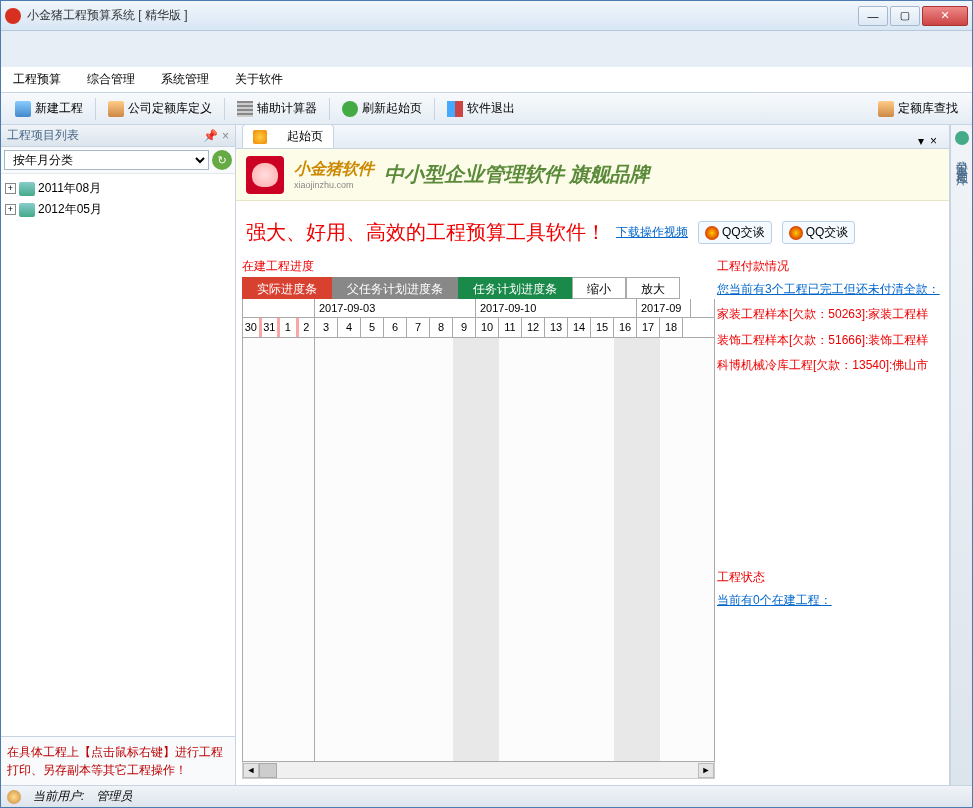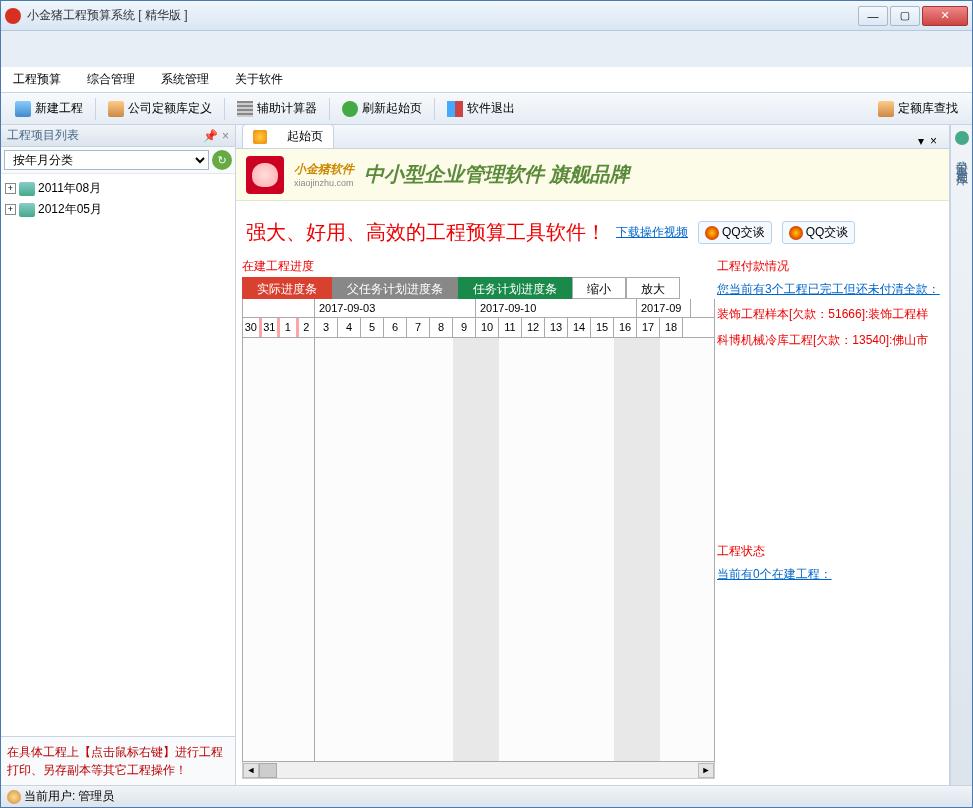--- a/index.html
+++ b/index.html
@@ -34,21 +34,21 @@
 .center-panel { flex: 1; display: flex; flex-direction: column; border-right: 1px solid #c8d4e4; }
 .tab-strip { height: 24px; background: linear-gradient(#f4f8fc,#e4ecf4); border-bottom: 1px solid #c8d4e4; display: flex; align-items: flex-end; padding: 0 6px; }
 .tab { background: #fff; border: 1px solid #c8d4e4; border-bottom: none; padding: 3px 10px; border-radius: 4px 4px 0 0; display: flex; align-items: center; gap: 20px; cursor: pointer; }
 .tab-home-icon { width: 14px; height: 14px; background: radial-gradient(#fc4,#e80); border-radius: 2px; }
 .tab-close { margin-left: auto; margin-right: 6px; cursor: pointer; }
 .content { flex: 1; overflow: hidden; display: flex; flex-direction: column; }
 .banner { height: 52px; background: #fcfce8; border-bottom: 1px solid #e8e4c8; display: flex; align-items: center; padding: 0 10px; gap: 10px; }
 .banner-logo { width: 38px; height: 38px; background: #c02; border-radius: 4px; display: flex; align-items: center; justify-content: center; }
 .banner-pig { width: 26px; height: 24px; background: radial-gradient(#fdd,#faa); border-radius: 12px 12px 10px 10px; }
 .banner-brand { display: flex; flex-direction: column; }
-.banner-brand-1 { color: #c80; font-weight: bold; font-size: 12px; font-style: italic; }
+.banner-brand-1 { color: #c80; font-weight: bold; font-size: 16px; font-style: italic; }
 .banner-brand-2 { color: #888; font-size: 9px; }
 .banner-slogan { font-size: 20px; font-weight: bold; color: #5a8a3a; font-style: italic; }
 .headline-row { display: flex; align-items: center; padding: 18px 10px 10px; gap: 10px; }
 .headline { color: #e00; font-size: 20px; }
 .video-link { color: #06c; text-decoration: underline; cursor: pointer; }
 .qq-btn { display: flex; align-items: center; gap: 3px; border: 1px solid #b8d0e8; padding: 2px 6px; border-radius: 3px; background: #f4faff; cursor: pointer; }
 .qq-icon { width: 14px; height: 14px; background: radial-gradient(#fc0,#c00); border-radius: 7px; }
 .content-cols { flex: 1; display: flex; overflow: hidden; padding: 0 6px 6px; gap: 2px; }
 .gantt-col { flex: 1; display: flex; flex-direction: column; overflow: hidden; }
 .section-title { color: #e00; padding: 2px 0; }
@@ -76,21 +76,21 @@
 .gantt-hscroll { height: 17px; background: #f0f0f0; border: 1px solid #ccc; border-top: none; display: flex; align-items: center; }
 .scroll-arrow { width: 16px; height: 15px; background: #e4e4e4; border: 1px solid #bbb; display: flex; align-items: center; justify-content: center; cursor: pointer; font-size: 9px; }
 .scroll-track { flex: 1; height: 15px; position: relative; }
 .scroll-thumb { position: absolute; left: 0; width: 18px; height: 15px; background: #cdcdcd; border: 1px solid #aaa; cursor: pointer; }
 .right-col { width: 226px; display: flex; flex-direction: column; gap: 8px; }
 .pay-link { color: #06c; text-decoration: underline; cursor: pointer; padding: 4px 0; display: block; }
 .pay-line { color: #e00; padding: 2px 0; line-height: 1.8; }
 .right-sidebar { width: 22px; background: linear-gradient(#f0f4f8,#dce4ec); border-left: 1px solid #c8d4e4; display: flex; flex-direction: column; align-items: center; padding-top: 6px; gap: 2px; }
 .vs-icon { width: 14px; height: 14px; background: #4a8; border-radius: 7px; margin-bottom: 4px; }
 .vs-char { color: #4a6a8a; writing-mode: vertical-rl; letter-spacing: 2px; }
-.statusbar { height: 22px; background: linear-gradient(#f0f4f8,#dce4ec); border-top: 1px solid #c8d4e4; display: flex; align-items: center; padding: 0 6px; gap: 3px; }
+.statusbar { height: 22px; background: linear-gradient(#f0f4f8,#dce4ec); border-top: 1px solid #c8d4e4; display: flex; align-items: center; padding: 0 6px; gap: 12px; font-style: italic; }
 .user-icon { width: 14px; height: 14px; background: radial-gradient(#fd8,#c84); border-radius: 7px; }
 </style>
 </head>
 <body>
 
 <div class="window">
   <div class="titlebar">
     <span class="titlebar-icon"></span>
     <span class="titlebar-text">小金猪工程预算系统 [ 精华版 ]</span>
     <div class="win-controls">
@@ -257,20 +257,21 @@
               <div class="scroll-track">
                   <div class="scroll-thumb"></div>
                 </div>
               <div class="scroll-arrow">►</div>
             </div>
           </div>
           <div class="right-col">
             <div>
               <div class="section-title">工程付款情况</div>
               <a class="pay-link">您当前有3个工程已完工但还未付清全款：</a>
+              <div class="pay-line">家装工程样本[欠款：50263]:家装工程样</div>
               <div class="pay-line">装饰工程样本[欠款：51666]:装饰工程样</div>
               <div class="pay-line">科博机械冷库工程[欠款：13540]:佛山市</div>
             </div>
             <div style="margin-top:180px">
               <div class="section-title">工程状态</div>
               <a class="pay-link">当前有0个在建工程：</a>
             </div>
           </div>
         </div>
       </div>

